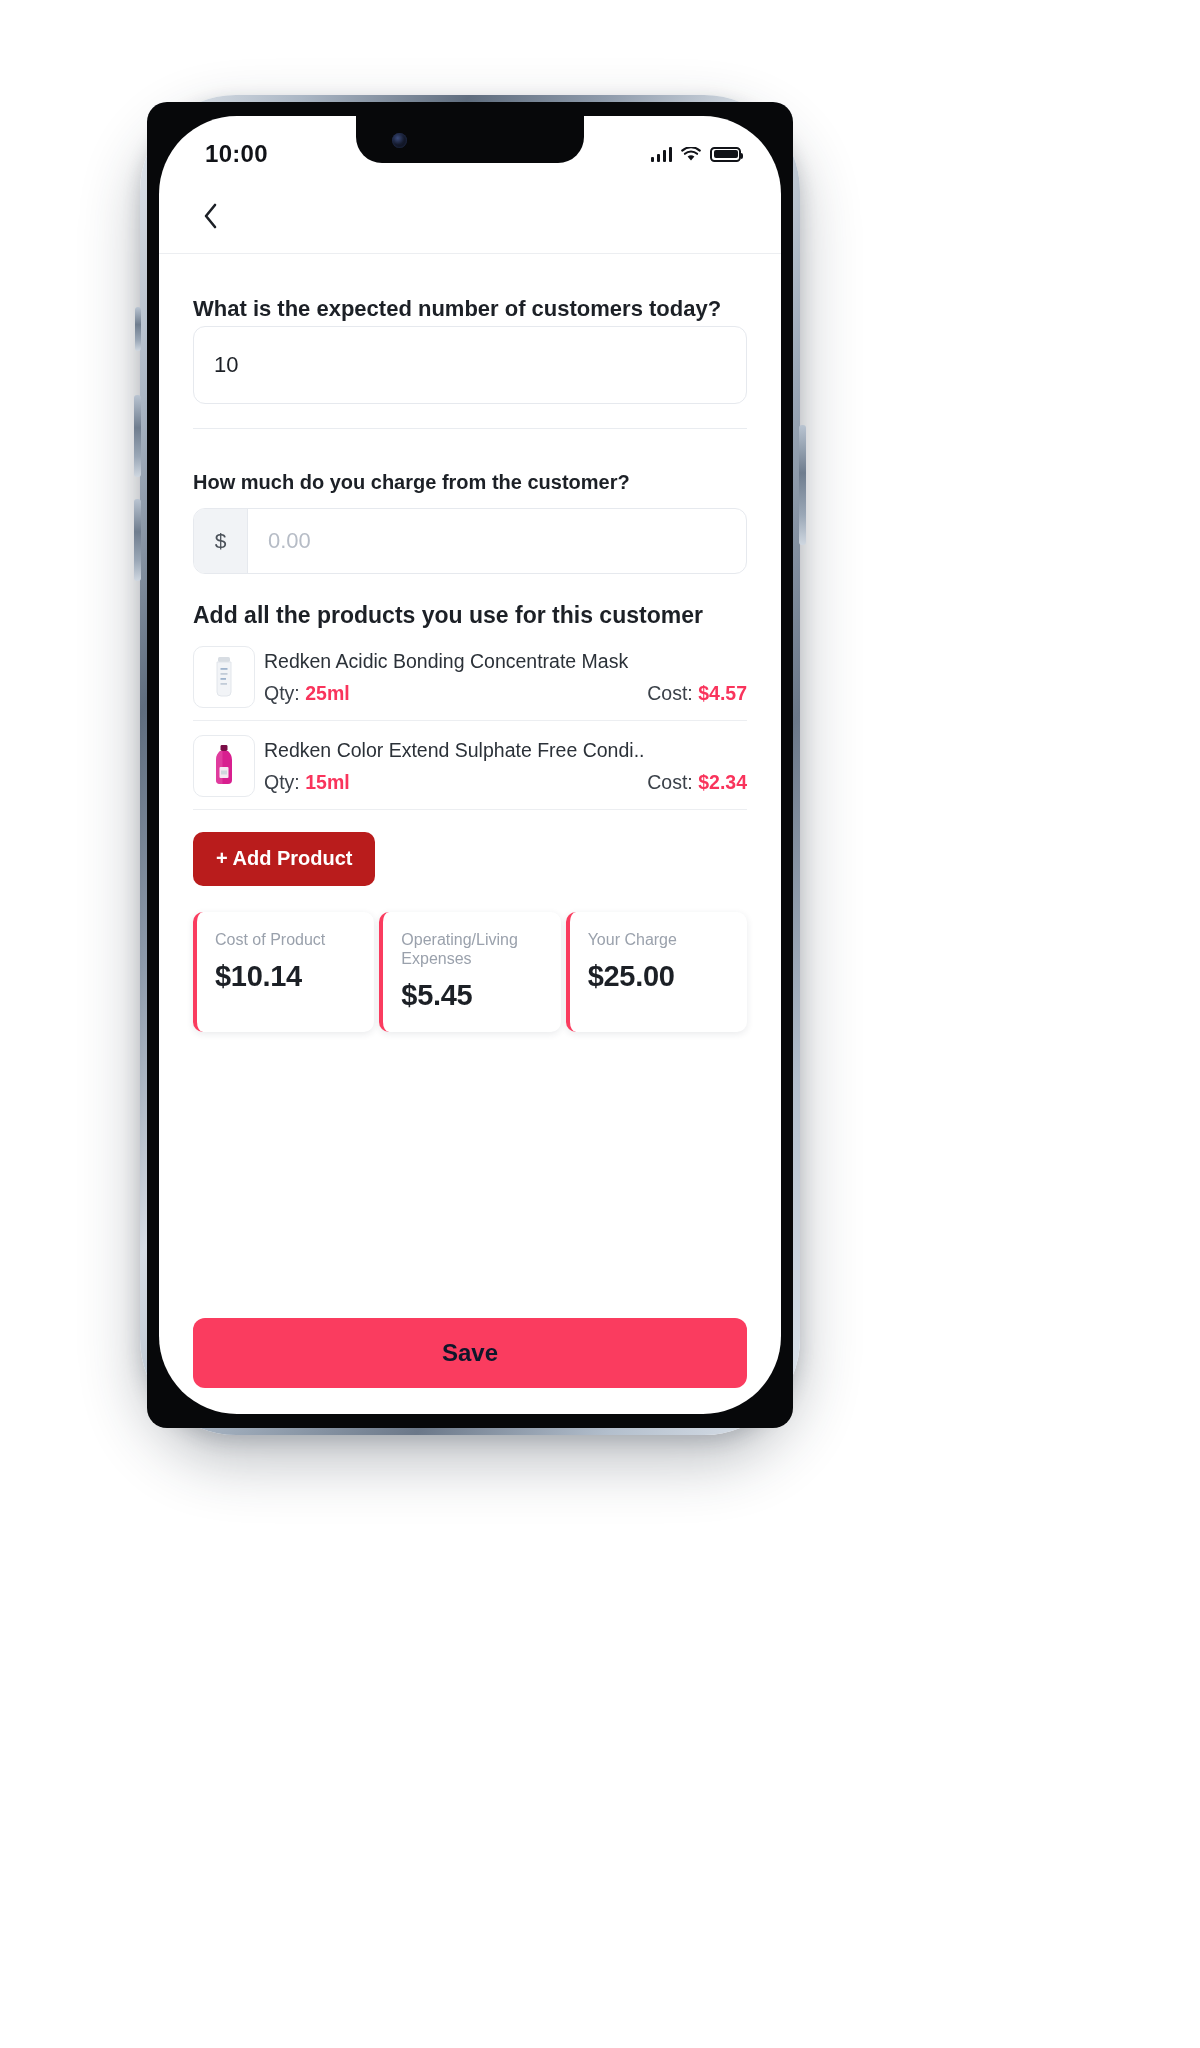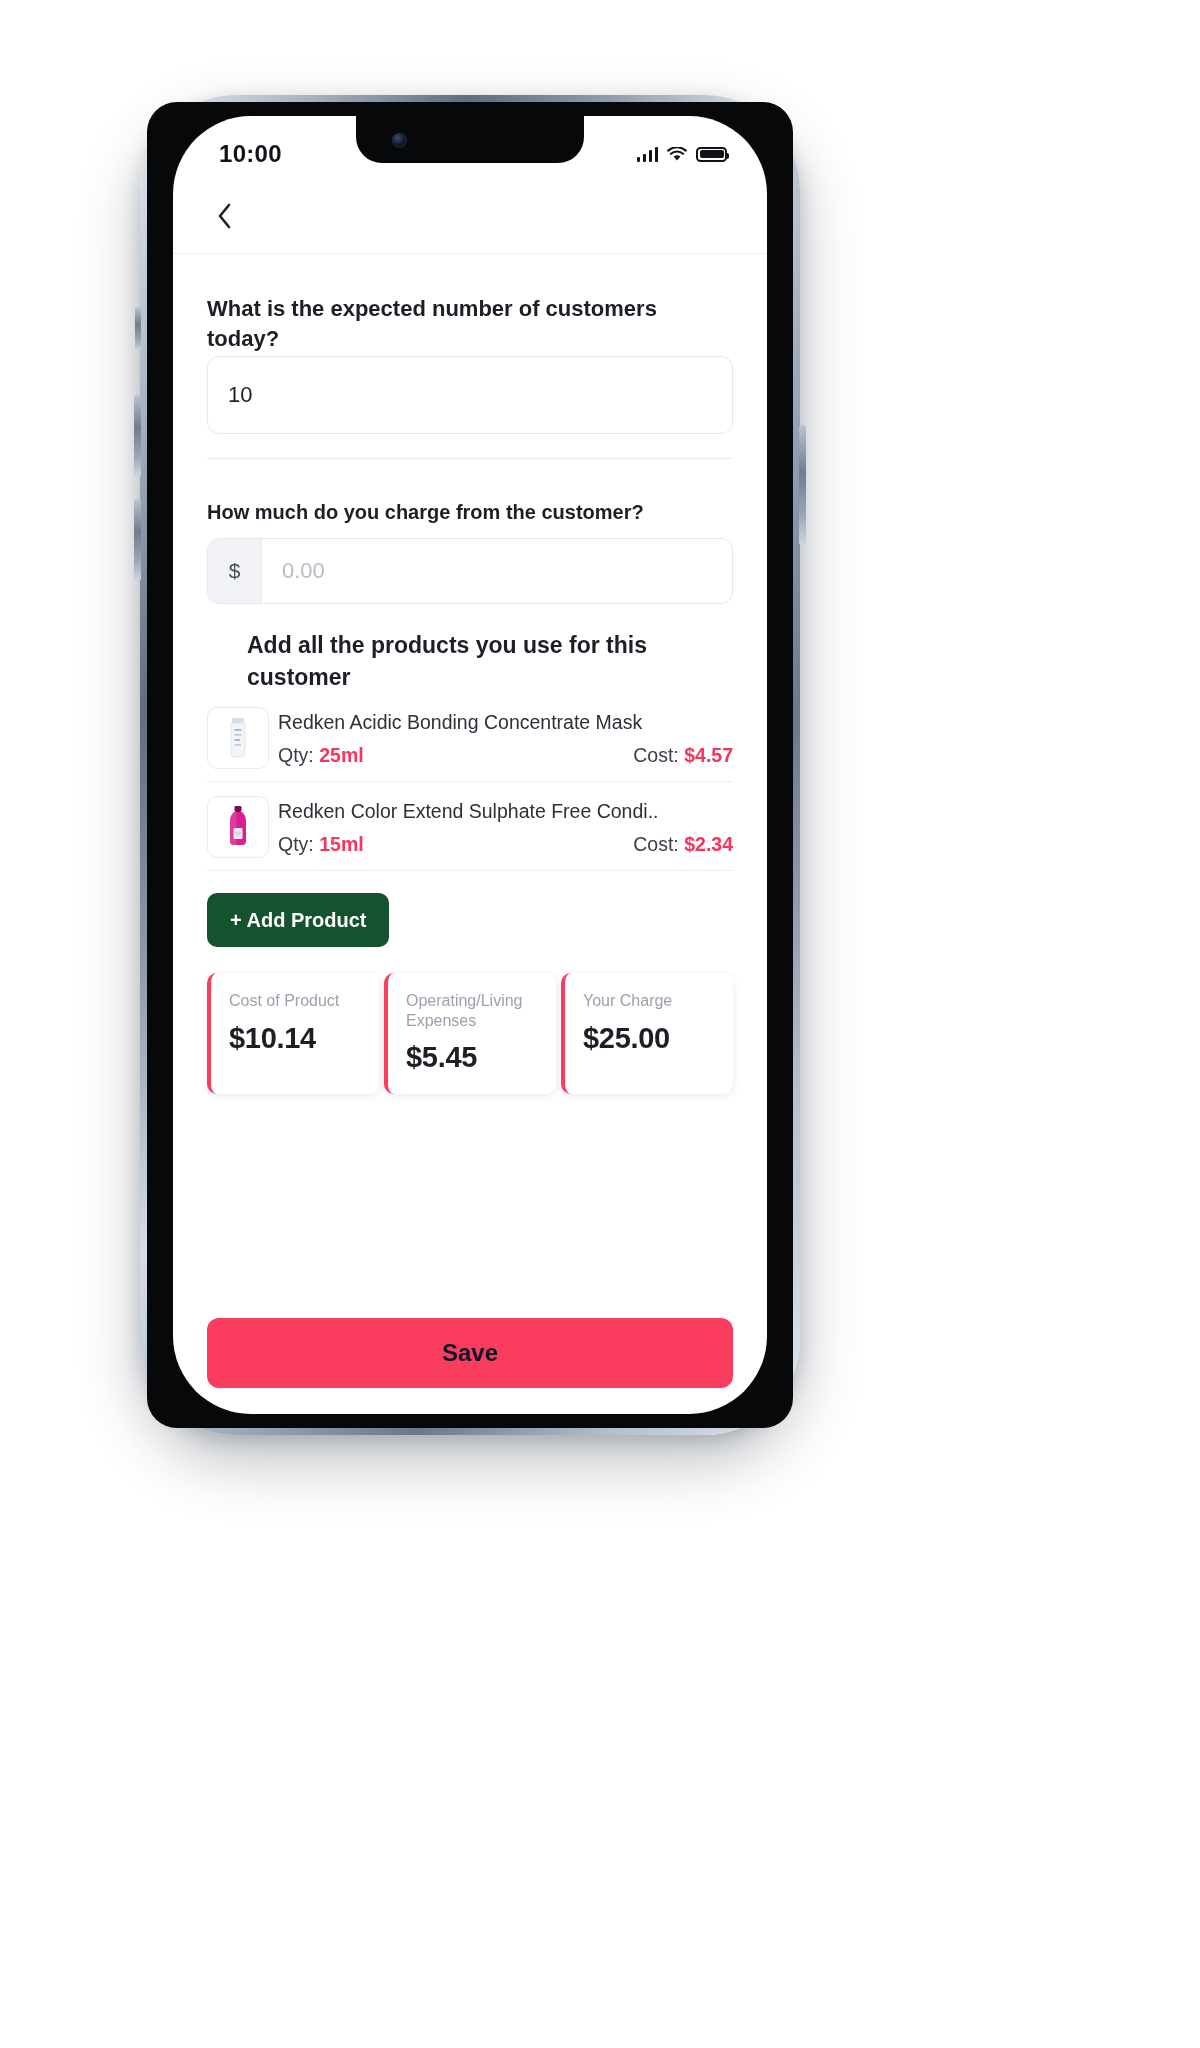--- a/index.html
+++ b/index.html
@@ -15,23 +15,23 @@
     position: absolute;
     left: 140px; top: 95px;
     width: 660px; height: 1340px;
     border-radius: 96px;
     background: linear-gradient(118deg,#e9edf2 0%,#aab6c4 12%,#5f6d7e 24%,#8e9bab 34%,#d6dde5 45%,#9facbb 58%,#6b7889 72%,#b3bfcd 86%,#e2e8ef 100%);
     padding: 7px;
     box-shadow: 0 26px 60px rgba(35,45,60,0.30), 0 6px 18px rgba(35,45,60,0.18);
   }
   #phone-bezel {
     width: 100%; height: 100%;
-    border-radius: 30px;
+    border-radius: 20px;
     background: #07080a;
-    padding: 14px 26px;
+    padding: 14px 12px;
     position: relative;
   }
   #phone-screen {
     width: 100%; height: 100%;
     border-radius: 78px;
     background: #ffffff;
     position: relative;
     overflow: hidden;
   }
 
@@ -163,21 +163,20 @@
   .currency-field {
     flex: 1; display: flex; align-items: center;
     padding: 0 20px;
     font-size: 22px; color: #b6bcc6;
   }
 
   .section-title {
     font-size: 23px; font-weight: bold;
     color: #1c2026; line-height: 1.38;
     margin-top: 26px;
-    margin-left: 40px;
   }
 
   
   .product-row {
     display: flex; align-items: center;
     gap: 9px;
     padding: 14px 0 12px;
     border-bottom: 1px solid #eceef1;
   }
   .product-thumb {
@@ -200,21 +199,21 @@
     font-size: 19.5px; color: #3b4149;
   }
   .qty-val { color: #f9345c; font-weight: bold; }
   .cost-val { color: #f9345c; font-weight: bold; }
 
   
   #add-product-button {
     margin-top: 22px;
     display: inline-flex; align-items: center; justify-content: center;
     height: 54px; padding: 0 23px;
-    background: #14532d;
+    background: #b91c1c;
     color: #fff; font-size: 20px; font-weight: bold;
     border-radius: 10px; border: none;
     cursor: pointer;
     font-family: inherit;
   }
 
   
   #summary-grid {
     margin-top: 26px;
     display: grid;

